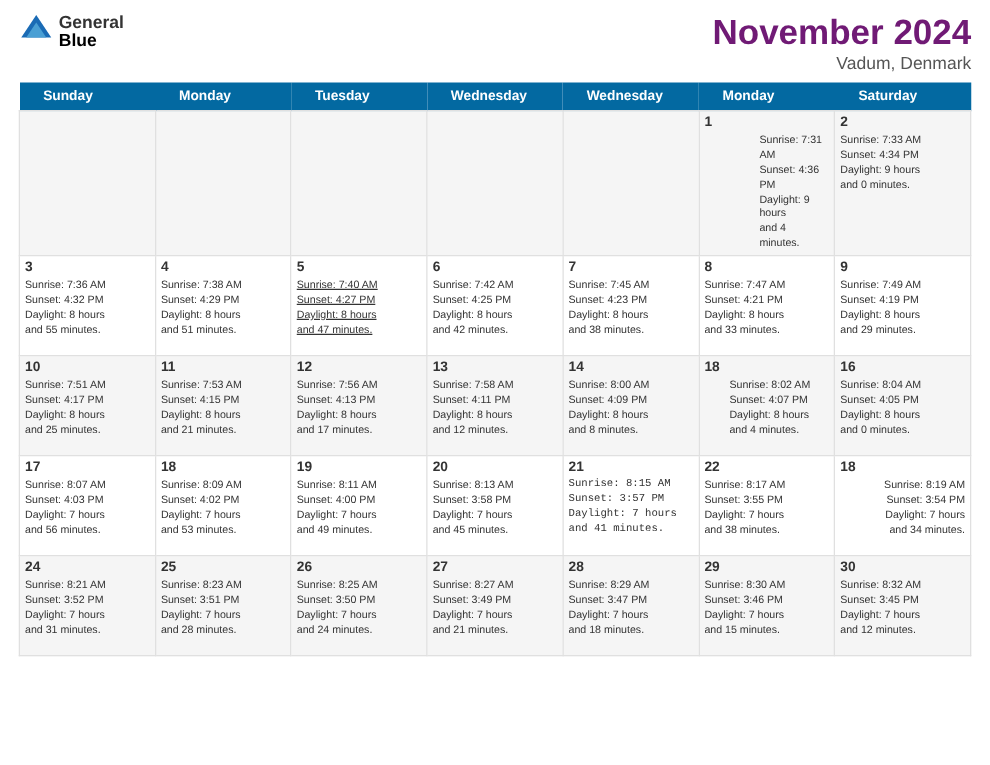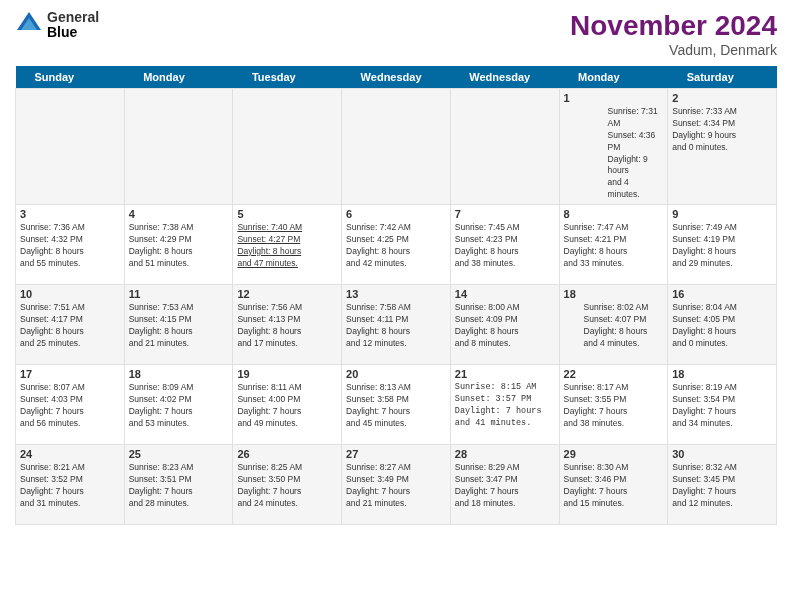--- a/index.html
+++ b/index.html
@@ -292,21 +292,21 @@
           </td>
           <td>
             <span class="day-num">22</span>
             <div class="day-info" style="white-space: pre-line;">Sunrise: 8:17 AM
 Sunset: 3:55 PM
 Daylight: 7 hours
 and 38 minutes.</div>
           </td>
           <td>
             <span class="day-num">18</span>
-            <div class="day-info" style="white-space: pre-line;">Sunrise: 8:19 AM
+            <div class="day-info" style="white-space: pre-line; text-align: right;">Sunrise: 8:19 AM
 Sunset: 3:54 PM
 Daylight: 7 hours
 and 34 minutes.</div>
           </td>
         </tr>
         <tr>
           <td>
             <span class="day-num">24</span>
             <div class="day-info" style="white-space: pre-line;">Sunrise: 8:21 AM
 Sunset: 3:52 PM

